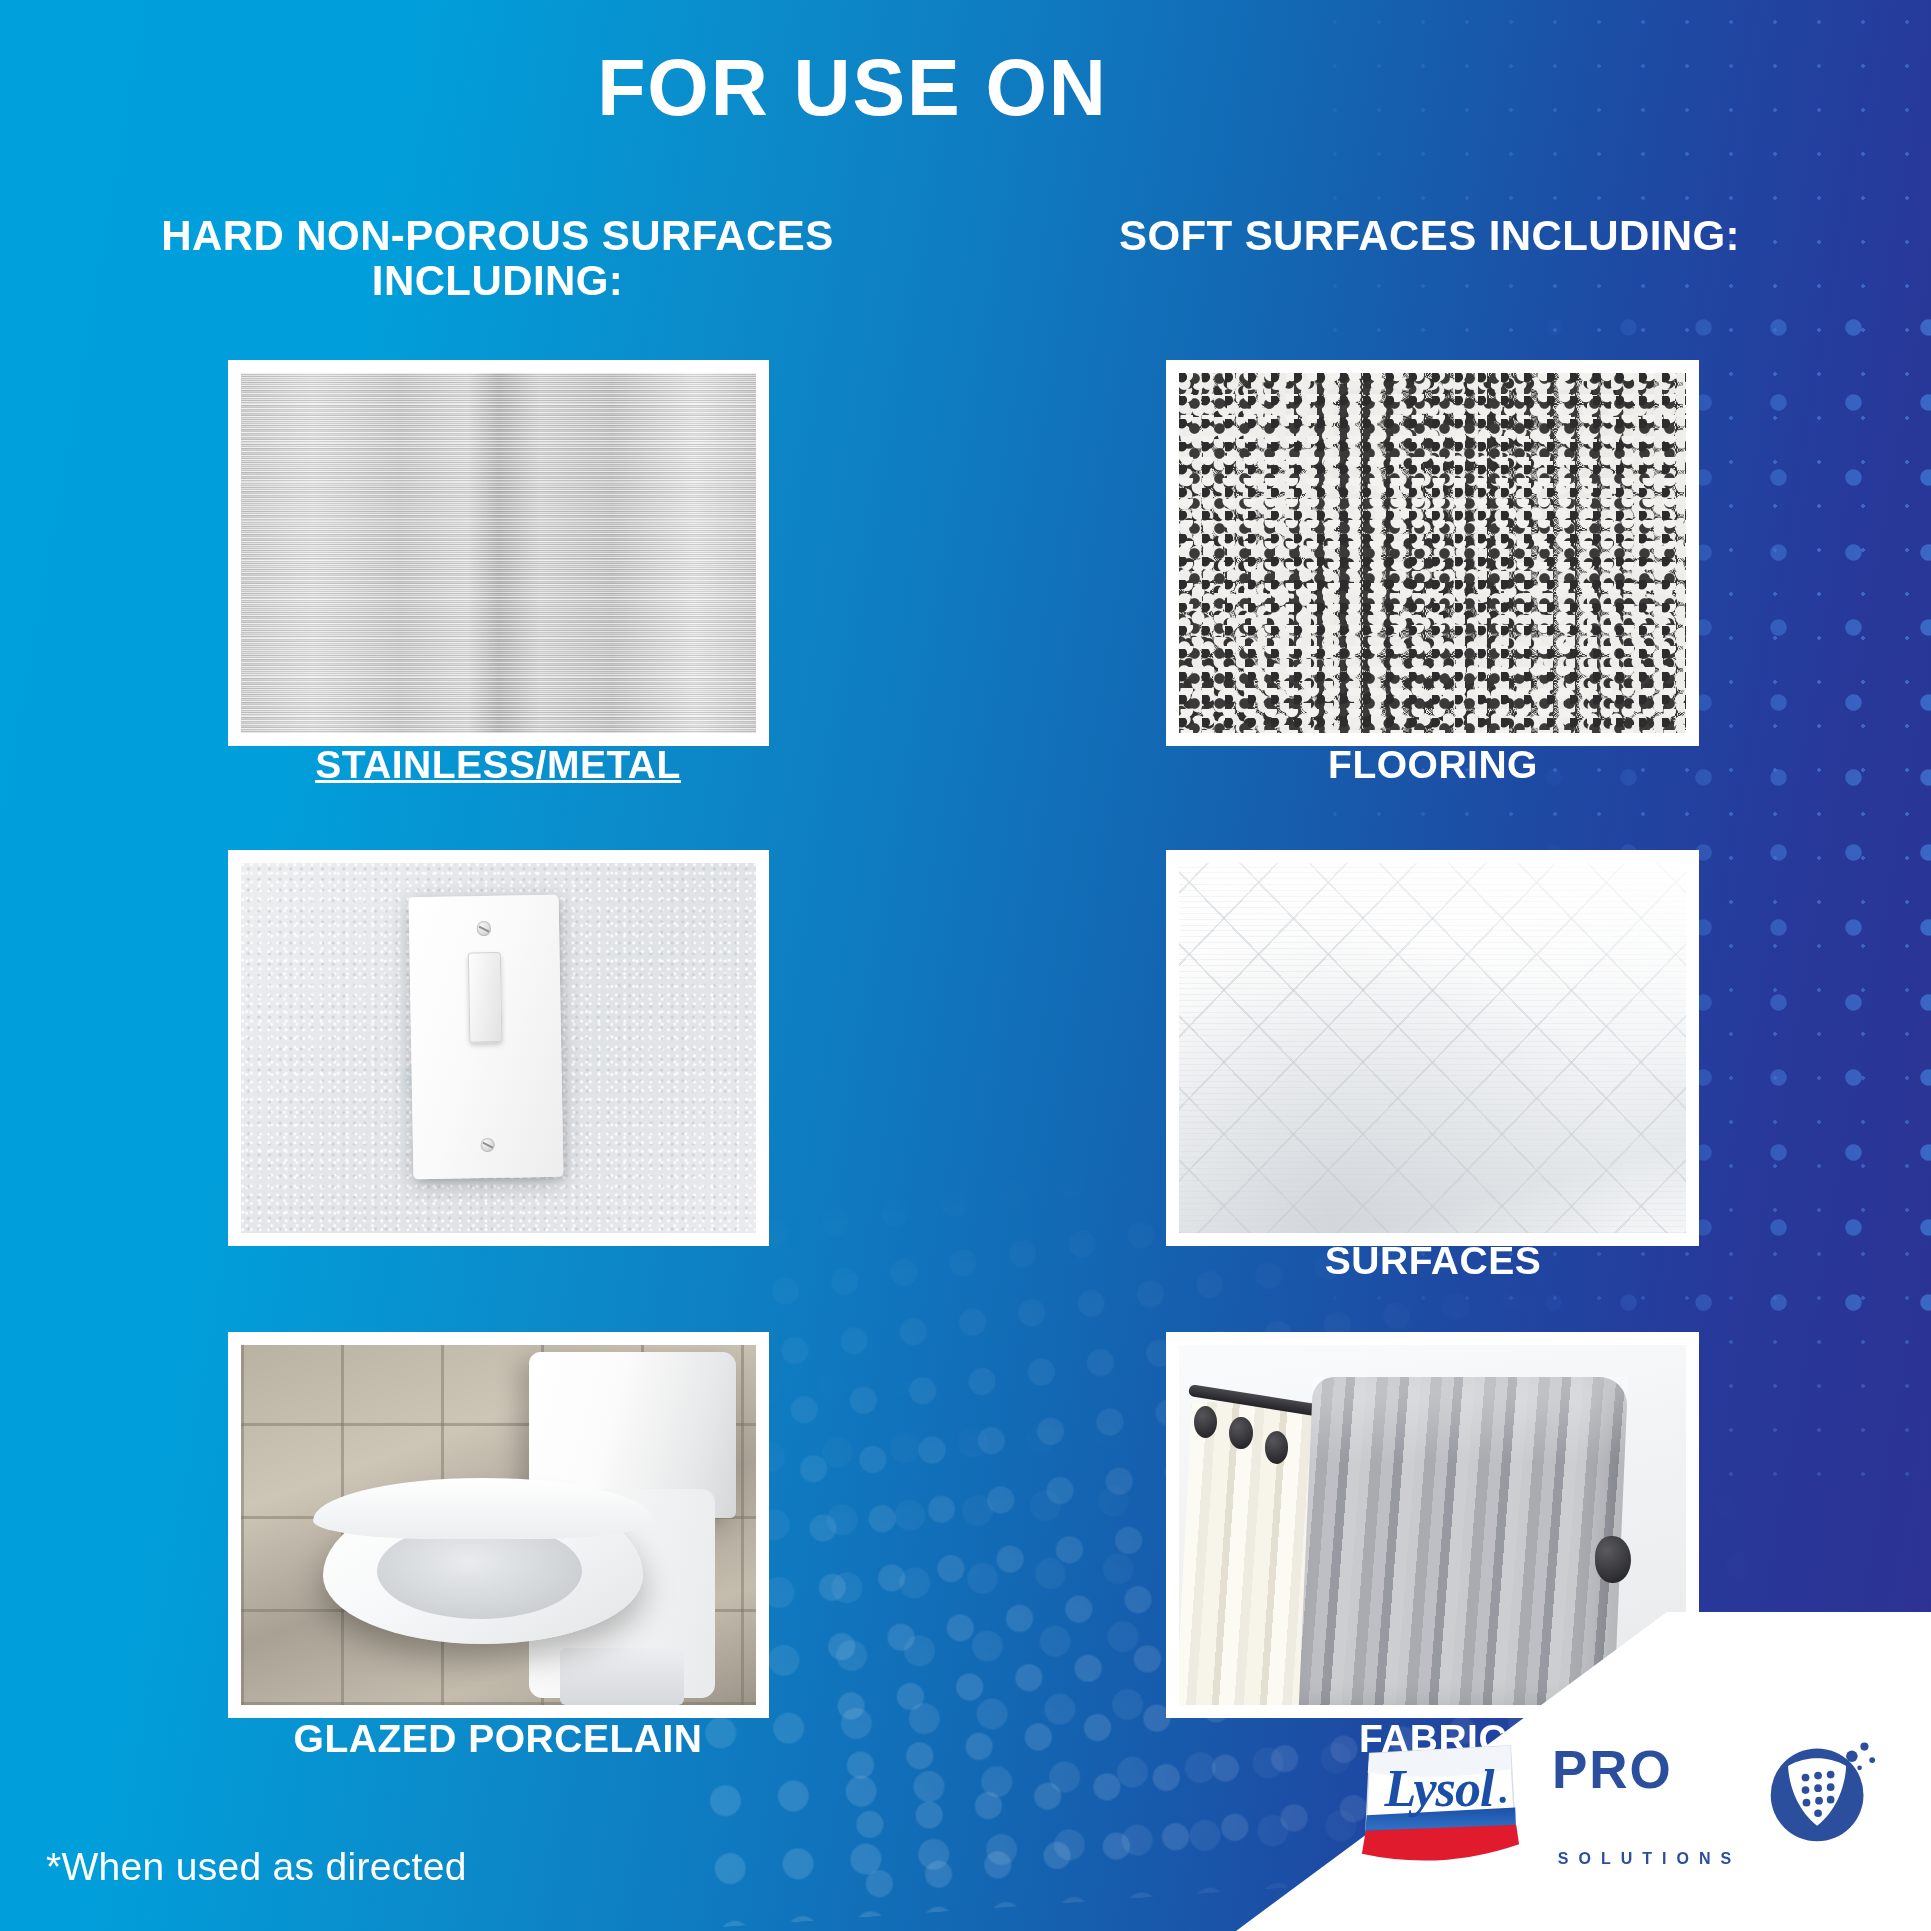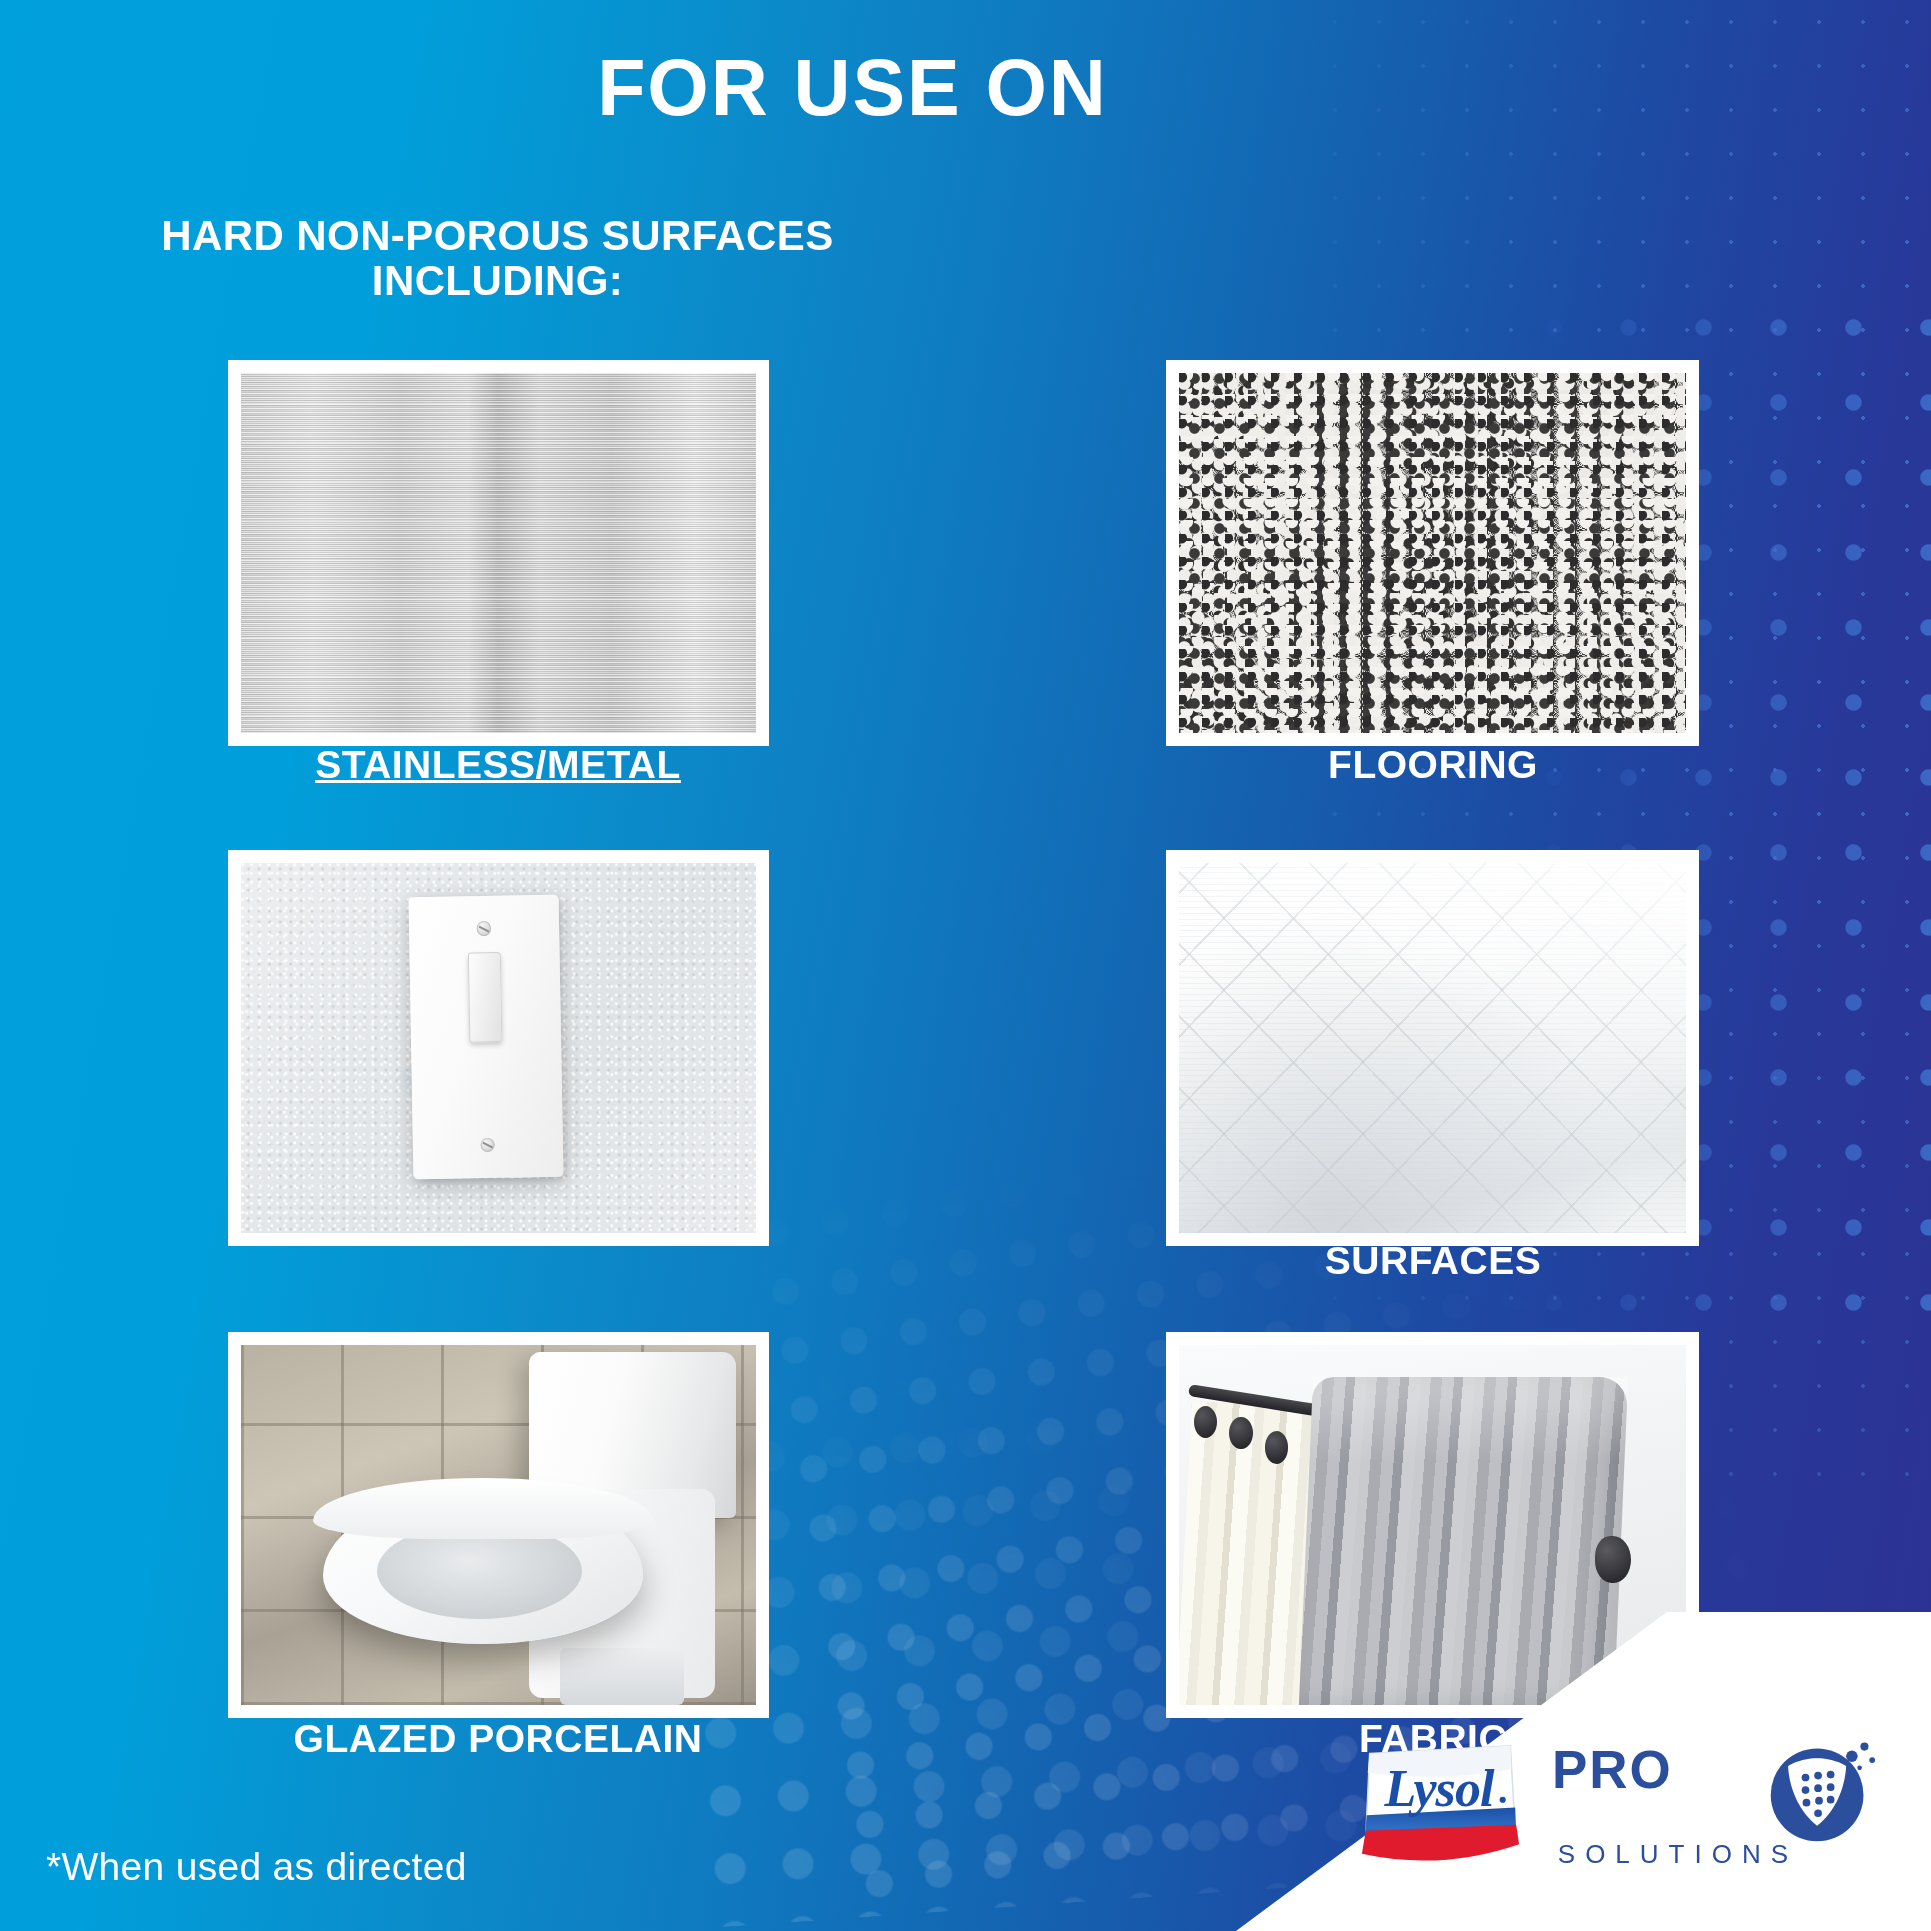--- a/index.html
+++ b/index.html
@@ -230,21 +230,21 @@
   }
   #lysolBadge{
     position:absolute;right:409px;bottom:56px;width:164px;height:135px;
   }
   #proLogo{position:absolute;right:60px;bottom:62px;width:319px;height:126px;}
   #proWord{
     position:absolute;left:0;top:0;font-size:53px;font-weight:bold;
     color:#2b4f9c;letter-spacing:1.9px;line-height:1;
   }
   #solWord{
-    position:absolute;left:5.8px;bottom:1.9px;font-size:26px;font-weight:normal;
+    position:absolute;left:5.8px;bottom:1.9px;font-size:16px;font-weight:bold;
     color:#2b4f9c;letter-spacing:10px;line-height:1;
   }
 
   
   #footnote{
     position:absolute;left:46px;bottom:42px;color:#ffffff;
     font-size:39px;letter-spacing:0.3px;
   }
 </style>
 </head>
@@ -253,20 +253,21 @@
 <div id="stage">
 
   <div class="dots" id="dotsRight"></div>
   <div class="dots" id="dotsRightBig"></div>
   <div class="dots" id="dotsSwoosh"></div>
   <div class="dots" id="dotsSwooshB"></div>
 
   <div id="mainTitle">FOR USE ON</div>
 
   <div class="colHead" id="headLeft">HARD NON-POROUS SURFACES INCLUDING:</div>
+  <div class="colHead" id="headRight">SOFT SURFACES INCLUDING:</div>
 
   <div class="card cardL" id="card1">
     <div class="photo tex-metal"></div>
   </div>
   <div class="cap" id="cap1">STAINLESS/METAL</div>
 
   <div class="card cardL" id="card2">
     <div class="photo tex-wall">
       <div class="wall-shadow"></div>
       <div class="switch-plate">

